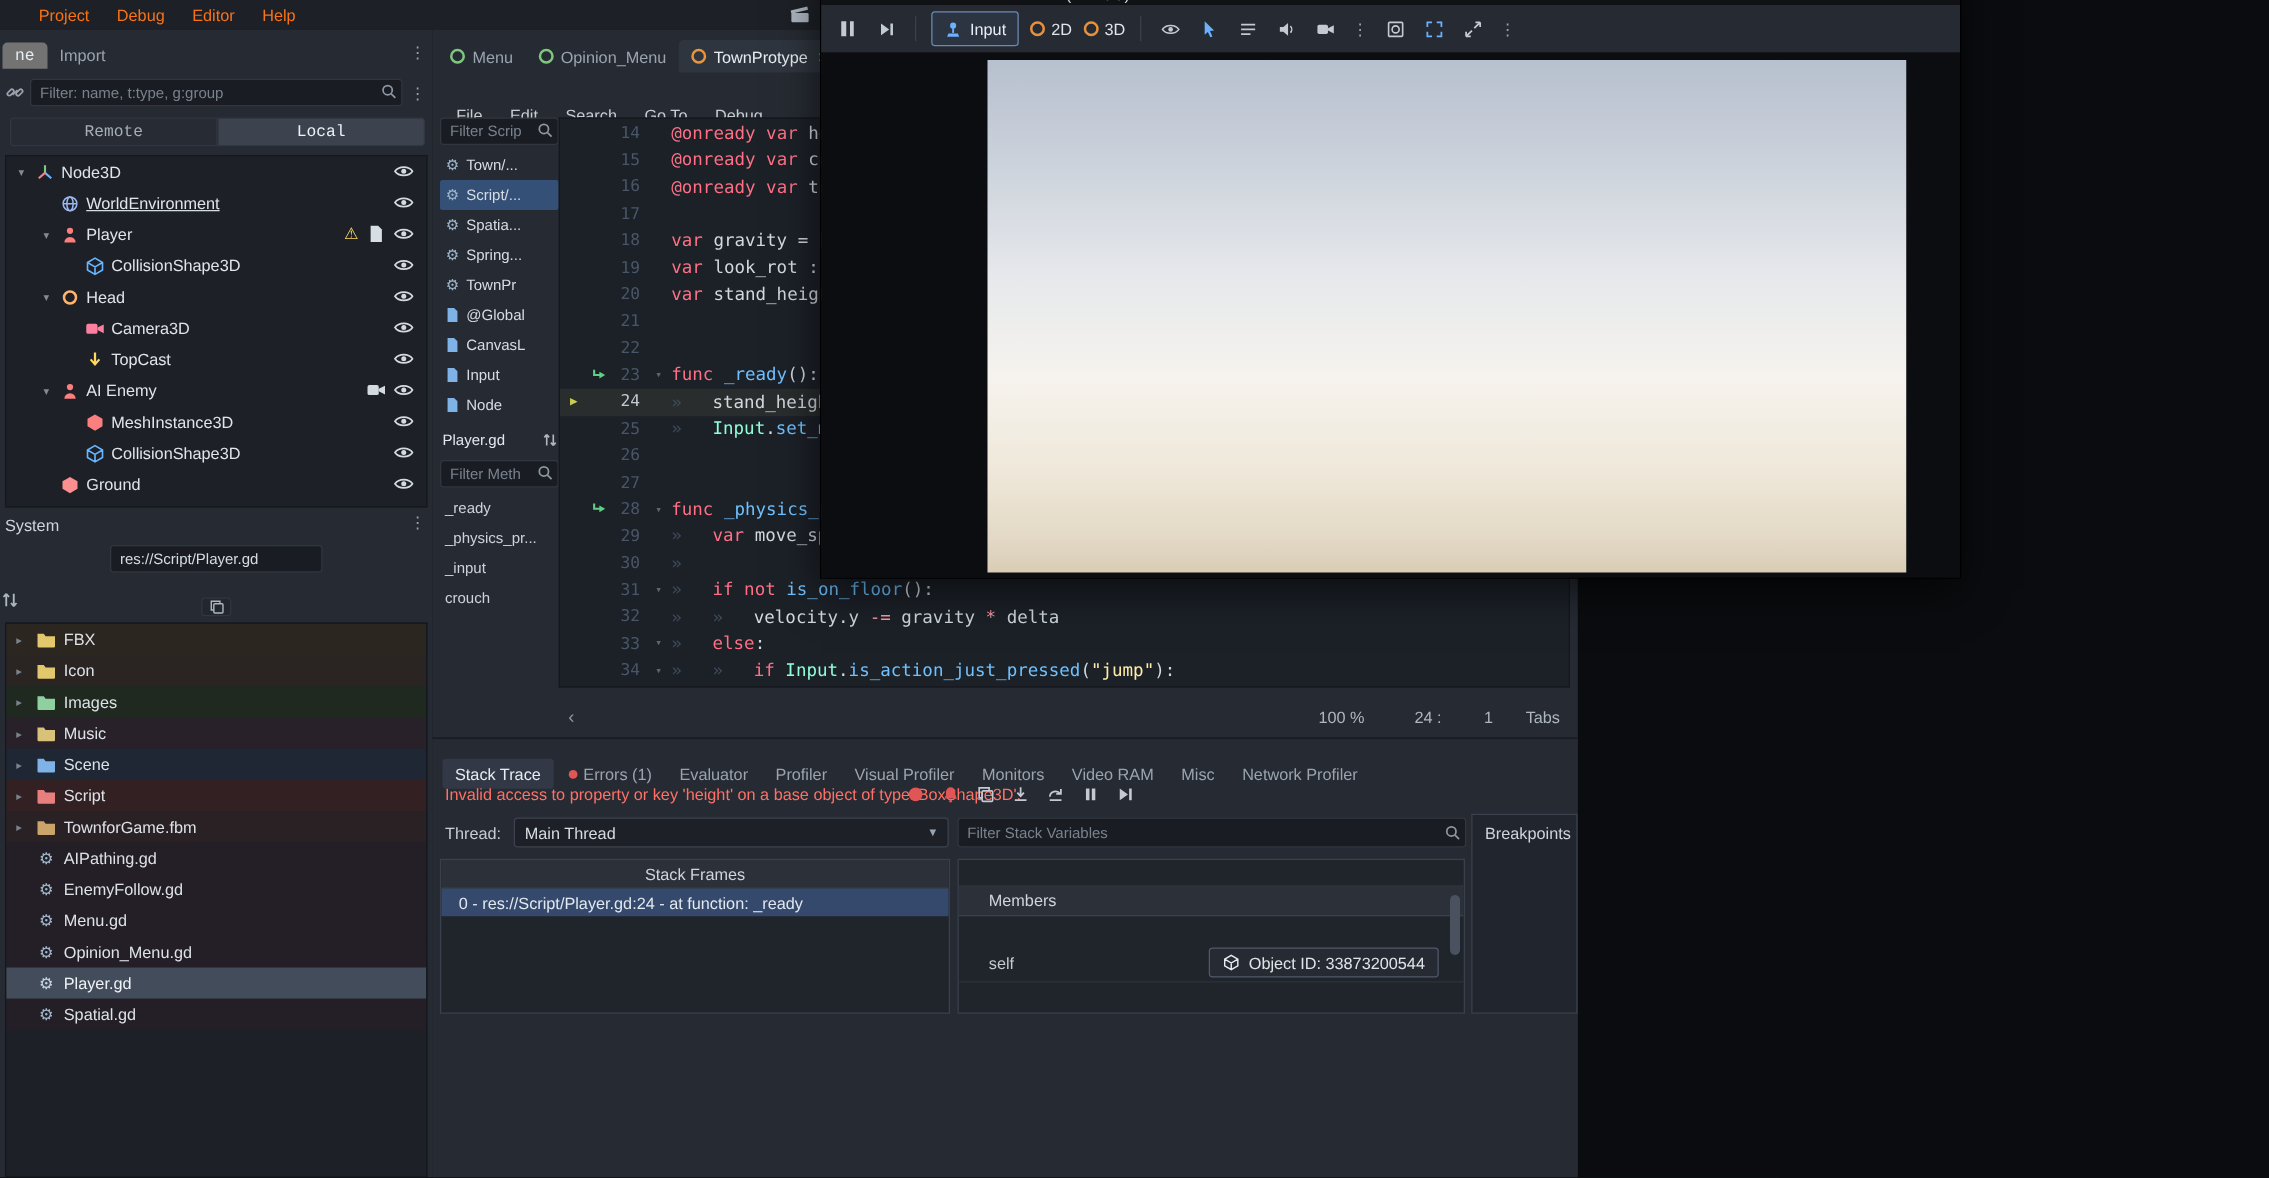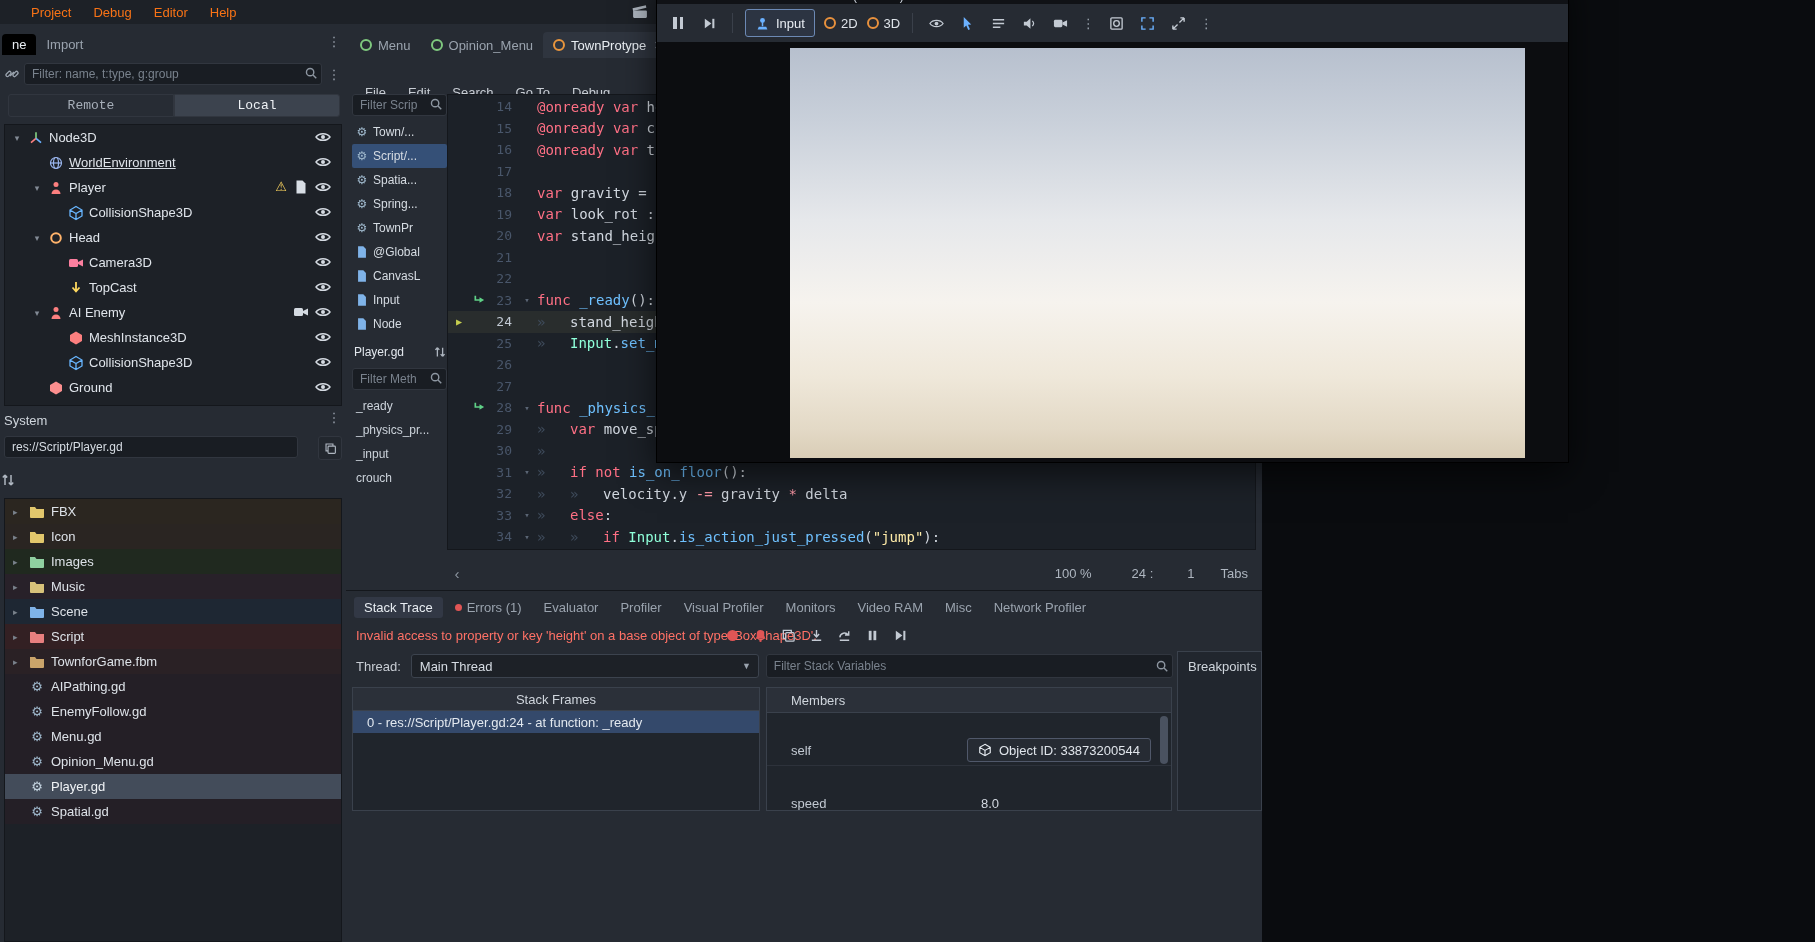--- a/index.html
+++ b/index.html
@@ -13,21 +13,21 @@
 
   
   .menubar{position:absolute;left:0;top:0;right:0;height:24px;background:#1d2127;display:flex;align-items:center;padding-left:20px;}
   .menubar .mi{padding:3px 11px;color:#f97316;cursor:default;}
   .moviemk{position:absolute;left:630px;top:3px;width:20px;height:17px;color:#aeb6c0;}
 
   
   .left-dock{position:absolute;left:0;top:24px;width:346px;bottom:0;background:#262b33;border-right:1px solid #14171c;}
   .dock-tabs{position:absolute;left:0;top:8px;right:0;height:24px;display:flex;align-items:center;padding-left:2px;}
   .dock-tab{padding:3px 10px;color:#9aa3ae;border-radius:4px 4px 0 0;}
-  .dock-tab.active{background:#000000;color:#e8edf2;}
+  .dock-tab.active{background:#737373;color:#e8edf2;font-family:Liberation Mono, monospace;}
   .dots{color:#9aa3ae;font-size:13px;width:16px;text-align:center;}
   .dock-dots{position:absolute;right:4px;top:10px;}
   .filter-row{position:absolute;left:4px;right:4px;top:38px;height:24px;display:flex;align-items:center;gap:4px;}
   .linkic{width:16px;height:16px;color:#9aa3ae;flex:0 0 16px;}
   .inpwrap{position:relative;flex:1;height:22px;}
   .inp{width:100%;height:22px;box-sizing:border-box;background:#191d23;border:1px solid #31363f;border-radius:3px;
     color:#d6dce3;font-size:12px;padding:0 20px 0 7px;outline:none;font-family:"Liberation Sans",sans-serif;}
   .inp::placeholder{color:#79828d;}
   .sicon{position:absolute;right:4px;top:3px;width:14px;height:14px;color:#8d96a1;}
   .segrow{position:absolute;left:8px;right:6px;top:70px;height:23px;display:flex;font-family:Liberation Mono, monospace;}
@@ -37,21 +37,21 @@
   .scene-tree{position:absolute;left:4px;right:4px;top:100px;height:280px;background:#1d2127;border:1px solid #14171c;overflow:hidden;}
   .tree-row{position:relative;height:25px;display:flex;align-items:center;gap:5px;}
   .chev{width:12px;color:#828a95;font-size:9px;text-align:center;flex:0 0 12px;}
   .node-ic{width:16px;height:16px;flex:0 0 16px;}
   .tree-label{color:#e0e5eb;white-space:nowrap;}
   .badge{position:absolute;width:16px;height:16px;top:4px;color:#d4dae1;}
   .badge.warn{color:#ffd75f;font-size:13px;line-height:16px;text-align:center;}
   .fs-header{position:absolute;left:0;right:0;top:384px;height:24px;display:flex;align-items:center;}
   .fs-header .t{padding-left:4px;color:#cfd5dc;}
   .fs-dots{position:absolute;right:4px;top:2px;}
-  .path-row{position:absolute;left:4px;right:4px;top:412px;height:26px;display:flex;gap:20px;}
+  .path-row{position:absolute;left:4px;right:4px;top:412px;height:26px;display:flex;align-items:center;gap:20px;flex-direction:column;}
   .copybtn{width:22px;height:22px;border:1px solid #31363f;border-radius:3px;background:#22272e;color:#aeb6c0;display:flex;align-items:center;justify-content:center;}
   .copybtn svg{width:13px;height:13px;}
   .filterfiles-row{position:absolute;left:0px;right:4px;top:444px;height:24px;display:flex;align-items:center;gap:4px;}
   .sorticon{width:16px;height:16px;color:#aeb6c0;}
   .file-tree{position:absolute;left:4px;right:4px;top:474px;bottom:0;background:#1d2127;border:1px solid #14171c;overflow:hidden;}
   .file-row{height:25px;display:flex;align-items:center;gap:6px;padding-left:8px;}
   .file-row .arr{width:10px;color:#7a828c;font-size:9px;flex:0 0 10px;}
   .file-ic{width:16px;height:16px;flex:0 0 16px;}
   .file-label{color:#dde2e8;white-space:nowrap;}
 
@@ -91,40 +91,40 @@
   .indt{display:inline-block;width:33px;color:#3f4c5c;}
   .tok-kw{color:#ff7085;} .tok-ann{color:#ff7085;} .tok-fn{color:#6fc1ff;}
   .tok-cls{color:#8fffd9;} .tok-str{color:#ffeca8;} .tok-op{color:#ff9aa8;} .tok-t{color:#d2d8e0;}
   .code-status{position:absolute;left:101px;right:6px;top:536px;height:26px;display:flex;align-items:center;color:#aeb6c0;}
   .code-status .back{width:20px;text-align:center;color:#8d96a1;font-size:15px;}
   .cs-zoom{margin-left:auto;}
   .cs-line{margin-left:40px;} .cs-col{margin-left:34px;} .cs-ind{margin-left:26px;margin-right:8px;}
 
   
   .debugger{position:absolute;left:0;right:0;top:566px;bottom:0;background:#262b33;border-top:1px solid #14171c;}
-  .dbg-tabs{position:absolute;left:8px;top:4px;height:24px;display:flex;align-items:center;gap:2px;}
+  .dbg-tabs{position:absolute;left:8px;top:16px;height:24px;display:flex;gap:2px;}
   .dtab{display:flex;align-items:center;gap:5px;padding:3px 10px;color:#9aa3ae;border-radius:3px;}
   .dtab.active{background:#323845;color:#e8edf2;}
   .dtab .dot{width:7px;height:7px;border-radius:50%;background:#e05555;}
   .dbg-error{position:absolute;left:10px;top:32px;right:350px;height:24px;display:flex;align-items:center;color:#ff7166;white-space:nowrap;overflow:hidden;}
   .dbg-icons{position:absolute;right:352px;top:32px;height:24px;display:flex;align-items:center;gap:8px;}
   .dbtn{width:20px;height:20px;color:#c3cad3;display:flex;align-items:center;justify-content:center;}
   .dbtn svg{width:15px;height:15px;}
   .dbtn.red{color:#e05555;}
   .rec{width:11px;height:11px;border-radius:50%;background:#e05555;}
   .dbg-controls{position:absolute;left:10px;top:62px;height:26px;display:flex;align-items:center;}
   .thr-label{color:#c8cdd4;margin-right:10px;}
   .selectbox{position:relative;width:348px;height:24px;background:#1d2127;border:1px solid #3c434e;border-radius:3px;
     display:flex;align-items:center;padding:0 8px;box-sizing:border-box;color:#d6dce3;}
   .selectbox .car{position:absolute;right:7px;color:#9aa3ae;font-size:9px;}
   .dbg-filter{position:relative;width:407px;height:24px;margin-left:7px;}
   .panelbox{position:absolute;background:#20252c;border:1px solid #3a414c;box-sizing:border-box;overflow:hidden;}
   .sf-box{left:6px;top:96px;width:408px;height:124px;}
   .panel-head{height:22px;background:#2b3039;border-bottom:1px solid #3a414c;display:flex;align-items:center;justify-content:center;color:#cfd5dc;}
-  .panel-head.left{justify-content:flex-start;padding-left:24px;height:24px;}
+  .panel-head.left{justify-content:flex-start;padding-left:24px;height:24px;margin-top:20px;}
   .sf-row{height:22px;display:flex;align-items:center;padding-left:14px;color:#e2e8ef;white-space:nowrap;}
   .sf-row.sel{background:#34496b;}
   .mem-box{left:420px;top:96px;width:406px;height:124px;}
   .mem-row{position:relative;height:30px;border-bottom:1px solid #2d323b;display:flex;align-items:center;margin-top:22px;}
   .mem-name{padding-left:24px;color:#c2c9d2;}
   .mem-val{position:absolute;left:200px;display:flex;align-items:center;}
   .mem-val .plain{padding-left:14px;color:#d2d8e0;}
   .objbtn{display:flex;align-items:center;gap:7px;height:22px;border:1px solid #50586a;background:#262b33;border-radius:3px;padding:0 10px;color:#dfe4ea;}
   .objbtn .ic{width:14px;height:14px;color:#e8edf2;}
   .mem-scroll{position:absolute;right:3px;top:28px;width:8px;bottom:4px;}

